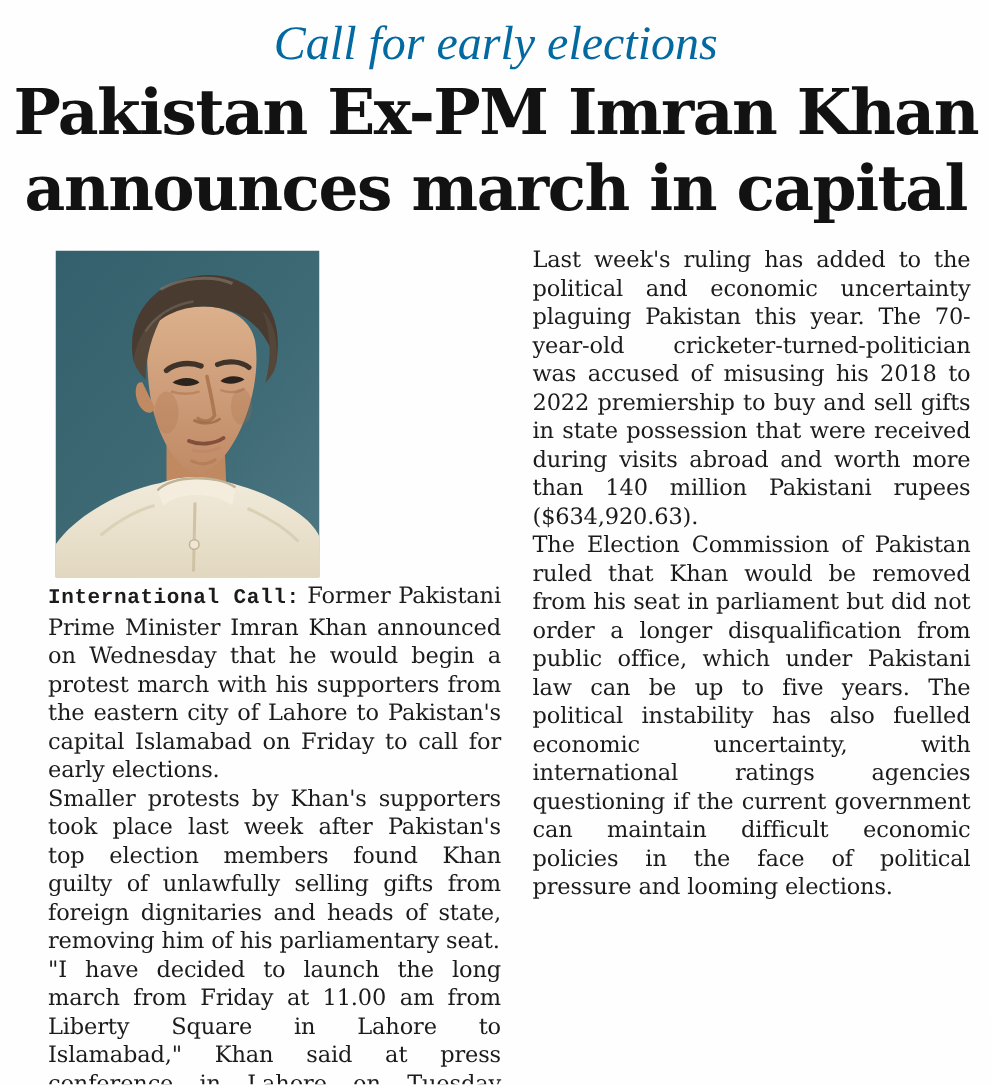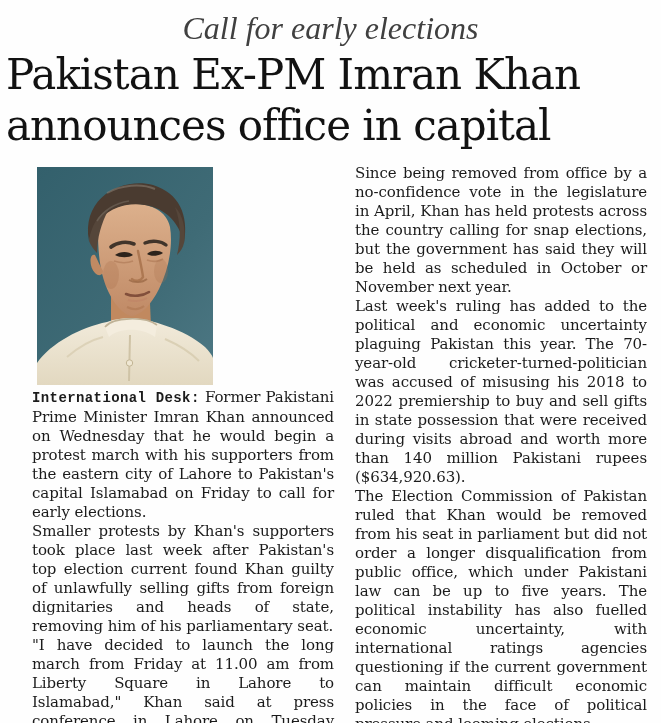--- a/index.html
+++ b/index.html
@@ -17,26 +17,27 @@
     font-family: "DejaVu Serif", serif;
   }
   .kicker {
     margin-top: 9px;
     text-align: center;
     font-family: "Liberation Serif", serif;
     font-style: italic;
     font-weight: 400;
     font-size: 32px;
     line-height: 38px;
-    color: #404040;
+    color: #0369a1;
   }
   .headline {
     margin: 2px 6px 0 6px;
+    text-align: center;
     font-family: "DejaVu Serif", serif;
-    font-weight: 400;
+    font-weight: 700;
     font-size: 42px;
     line-height: 51px;
     letter-spacing: -1px;
     color: #121212;
   }
   .columns {
     display: flex;
     margin: 13px 14px 0 32px;
     gap: 21px;
   }
@@ -67,21 +68,21 @@
 </style>
 </head>
 <body>
 
 <div class="page">
 
   <div class="kicker">Call for early elections</div>
 
   <h1 class="headline">
     <span style="display:block">Pakistan Ex-PM Imran Khan</span>
-    <span style="display:block">announces office in capital</span>
+    <span style="display:block">announces march in capital</span>
   </h1>
 
   <div class="columns body-text">
 
     <div class="col-left">
 
       <figure class="photo">
         <svg viewBox="0 0 176 218" xmlns="http://www.w3.org/2000/svg">
           <defs>
             <linearGradient id="bgGrad" x1="0" y1="0" x2="1" y2="1">
@@ -138,26 +139,25 @@
 
           <path d="M89,127 C96,130 106,129 112,125" stroke="#824f3b" stroke-width="2.6" fill="none" stroke-linecap="round"></path>
           <path d="M91,133 C97,135 105,134 110,131" stroke="#c08668" stroke-width="2" fill="none" opacity="0.8"></path>
 
           <ellipse cx="74" cy="108" rx="8" ry="14" fill="#a9714b" opacity="0.28"></ellipse>
           <ellipse cx="124" cy="104" rx="7" ry="12" fill="#a9714b" opacity="0.25"></ellipse>
           <path d="M90,140 C96,143 102,143 107,139" stroke="#a9714b" stroke-width="2" fill="none" opacity="0.5"></path>
         </svg>
       </figure>
 
-      <p><span class="lead">International Desk:</span> <span>Former Pakistani Prime Minister Imran Khan announced on Wednesday that he would begin a protest march with his supporters from the eastern city of Lahore to Pakistan's capital Islamabad on Friday to call for early elections.</span></p>
-      <p>Smaller protests by Khan's supporters took place last week after Pakistan's top election current found Khan guilty of unlawfully selling gifts from foreign dignitaries and heads of state, removing him of his parliamentary seat.</p>
+      <p><span class="lead">International Call:</span> <span>Former Pakistani Prime Minister Imran Khan announced on Wednesday that he would begin a protest march with his supporters from the eastern city of Lahore to Pakistan's capital Islamabad on Friday to call for early elections.</span></p>
+      <p>Smaller protests by Khan's supporters took place last week after Pakistan's top election members found Khan guilty of unlawfully selling gifts from foreign dignitaries and heads of state, removing him of his parliamentary seat.</p>
       <p>"I have decided to launch the long march from Friday at 11.00 am from Liberty Square in Lahore to Islamabad," Khan said at press conference in Lahore on Tuesday evening. The distance between the two cities is about 380 kilometres.</p>
 
     </div>
 
     <div class="col-right">
-      <p>Since being removed from office by a no-confidence vote in the legislature in April, Khan has held protests across the country calling for snap elections, but the government has said they will be held as scheduled in October or November next year.</p>
       <p>Last week's ruling has added to the political and economic uncertainty plaguing Pakistan this year. The 70-year-old cricketer-turned-politician was accused of misusing his 2018 to 2022 premiership to buy and sell gifts in state possession that were received during visits abroad and worth more than 140 million Pakistani rupees ($634,920.63).</p>
       <p>The Election Commission of Pakistan ruled that Khan would be removed from his seat in parliament but did not order a longer disqualification from public office, which under Pakistani law can be up to five years. The political instability has also fuelled economic uncertainty, with international ratings agencies questioning if the current government can maintain difficult economic policies in the face of political pressure and looming elections.</p>
     </div>
 
   </div>
 </div>
 
 </body></html>

